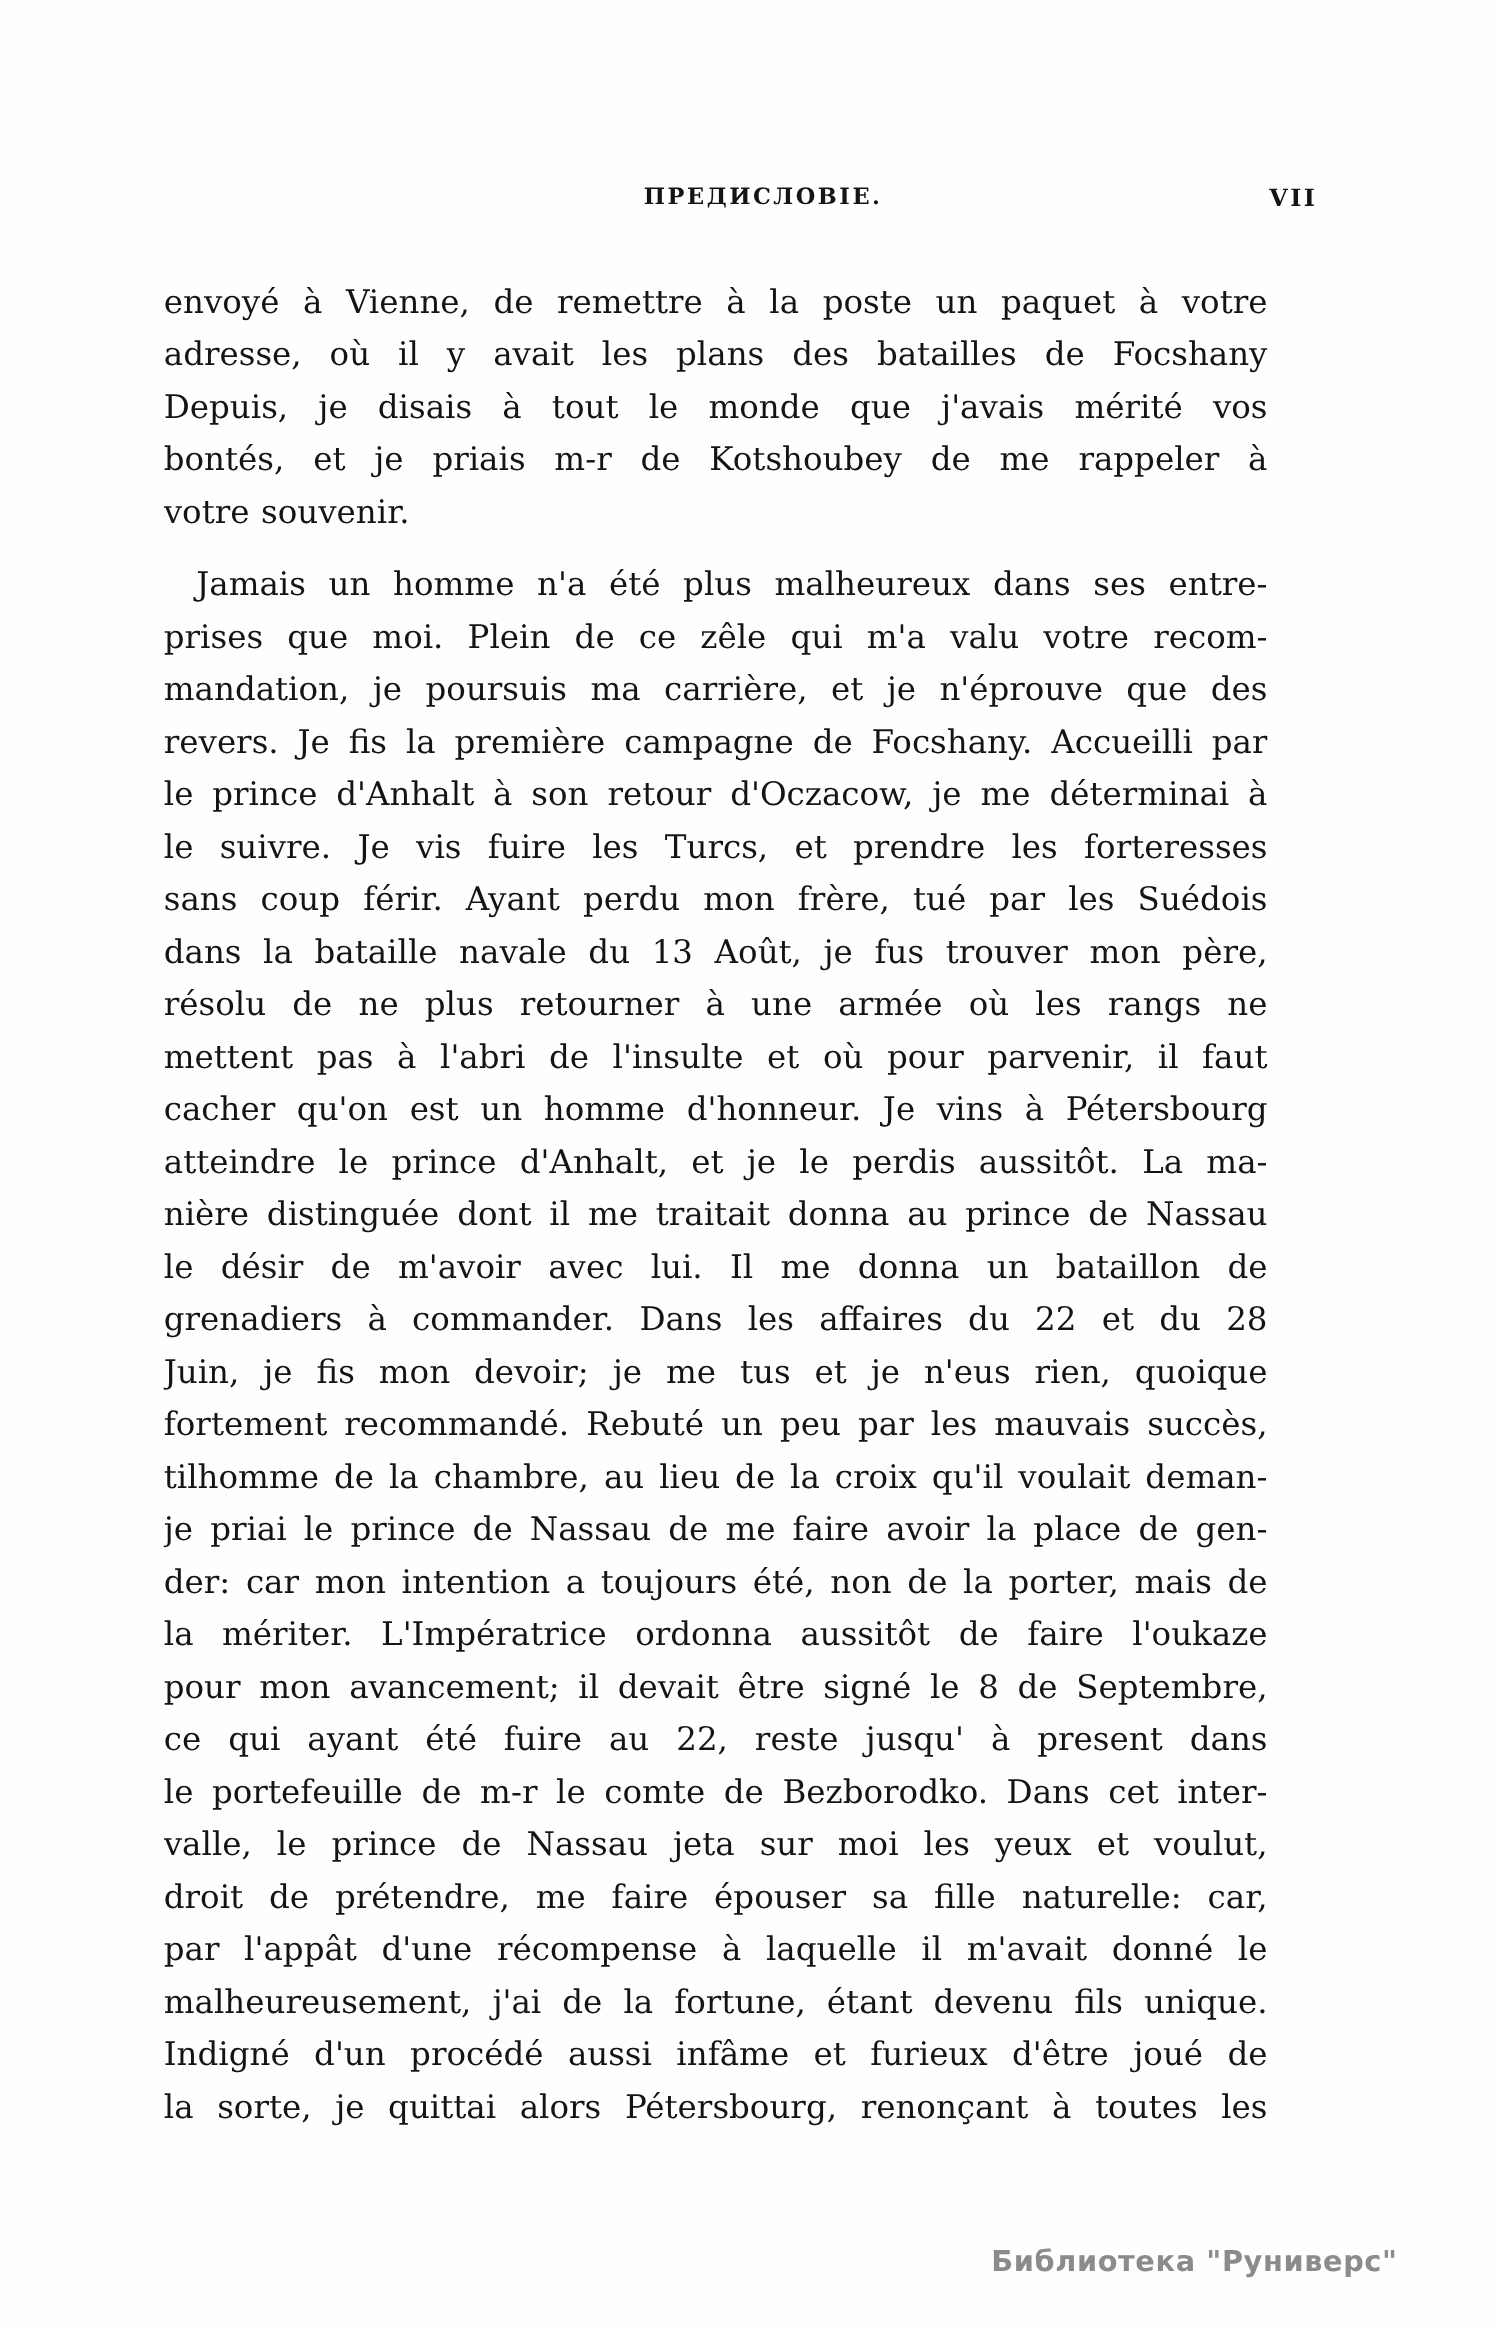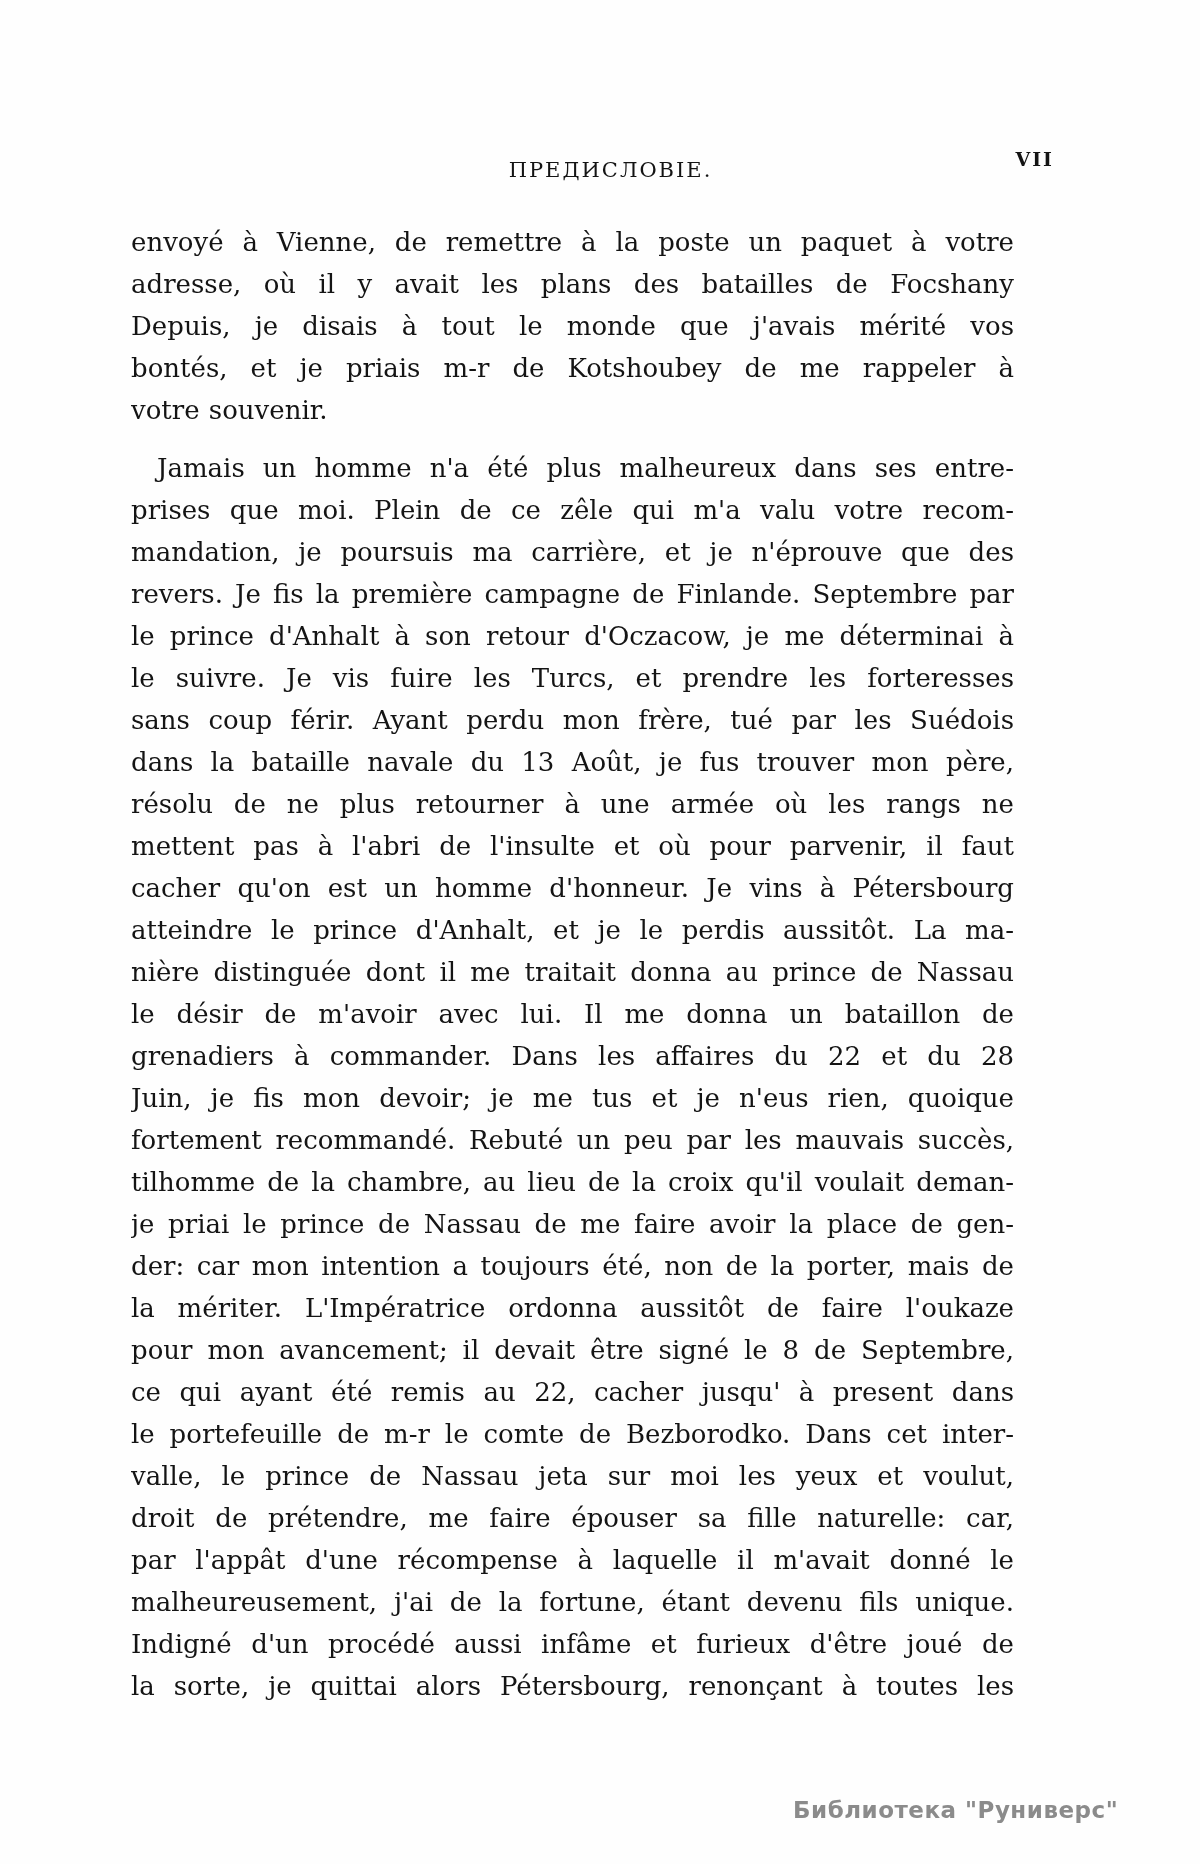--- a/index.html
+++ b/index.html
@@ -19,24 +19,24 @@
   .running-head {
     position: absolute;
     left: 115px;
     top: 147px;
     width: 915px;
     height: 28px;
   }
   .head-title {
     position: absolute;
     left: 50%;
-    top: 11px;
+    top: 0;
     transform: translateX(calc(-50% + 38px));
-    font-size: 21px;
-    font-weight: 400;
+    font-size: 18px;
+    font-weight: 700;
     letter-spacing: 2px;
     white-space: nowrap;
   }
   .page-number {
     position: absolute;
     right: -24px;
     top: 1px;
     font-size: 19px;
     font-weight: 700;
     letter-spacing: 2px;
@@ -92,40 +92,40 @@
         <div class="line">envoyé à Vienne, de remettre à la poste un paquet à votre</div>
         <div class="line">adresse, où il y avait les plans des batailles de Focshany</div>
         <div class="line">Depuis, je disais à tout le monde que j'avais mérité vos</div>
         <div class="line">bontés, et je priais m-r de Kotshoubey de me rappeler à</div>
         <div class="line short-last">votre souvenir.</div>
       </div>
       <div class="paragraph">
         <div class="line indent">Jamais un homme n'a été plus malheureux dans ses entre-</div>
         <div class="line">prises que moi. Plein de ce zêle qui m'a valu votre recom-</div>
         <div class="line">mandation, je poursuis ma carrière, et je n'éprouve que des</div>
-        <div class="line">revers. Je fis la première campagne de Finlande. Septembre par</div>
+        <div class="line">revers. Je fis la première campagne de Focshany. Accueilli par</div>
         <div class="line">le prince d'Anhalt à son retour d'Oczacow, je me déterminai à</div>
         <div class="line">le suivre. Je vis fuire les Turcs, et prendre les forteresses</div>
         <div class="line">sans coup férir. Ayant perdu mon frère, tué par les Suédois</div>
         <div class="line">dans la bataille navale du 13 Août, je fus trouver mon père,</div>
         <div class="line">résolu de ne plus retourner à une armée où les rangs ne</div>
         <div class="line">mettent pas à l'abri de l'insulte et où pour parvenir, il faut</div>
         <div class="line">cacher qu'on est un homme d'honneur. Je vins à Pétersbourg</div>
         <div class="line">atteindre le prince d'Anhalt, et je le perdis aussitôt. La ma-</div>
         <div class="line">nière distinguée dont il me traitait donna au prince de Nassau</div>
         <div class="line">le désir de m'avoir avec lui. Il me donna un bataillon de</div>
         <div class="line">grenadiers à commander. Dans les affaires du 22 et du 28</div>
         <div class="line">Juin, je fis mon devoir; je me tus et je n'eus rien, quoique</div>
         <div class="line">fortement recommandé. Rebuté un peu par les mauvais succès,</div>
         <div class="line">tilhomme de la chambre, au lieu de la croix qu'il voulait deman-</div>
         <div class="line">je priai le prince de Nassau de me faire avoir la place de gen-</div>
         <div class="line">der: car mon intention a toujours été, non de la porter, mais de</div>
         <div class="line">la mériter. L'Impératrice ordonna aussitôt de faire l'oukaze</div>
         <div class="line">pour mon avancement; il devait être signé le 8 de Septembre,</div>
-        <div class="line">ce qui ayant été remis au 22, cacher jusqu' à present dans</div>
+        <div class="line">ce qui ayant été fuire au 22, reste jusqu' à present dans</div>
         <div class="line">le portefeuille de m-r le comte de Bezborodko. Dans cet inter-</div>
         <div class="line">valle, le prince de Nassau jeta sur moi les yeux et voulut,</div>
         <div class="line">droit de prétendre, me faire épouser sa fille naturelle: car,</div>
         <div class="line">par l'appât d'une récompense à laquelle il m'avait donné le</div>
         <div class="line">malheureusement, j'ai de la fortune, étant devenu fils unique.</div>
         <div class="line">Indigné d'un procédé aussi infâme et furieux d'être joué de</div>
         <div class="line">la sorte, je quittai alors Pétersbourg, renonçant à toutes les</div>
       </div>
     </div>
 

